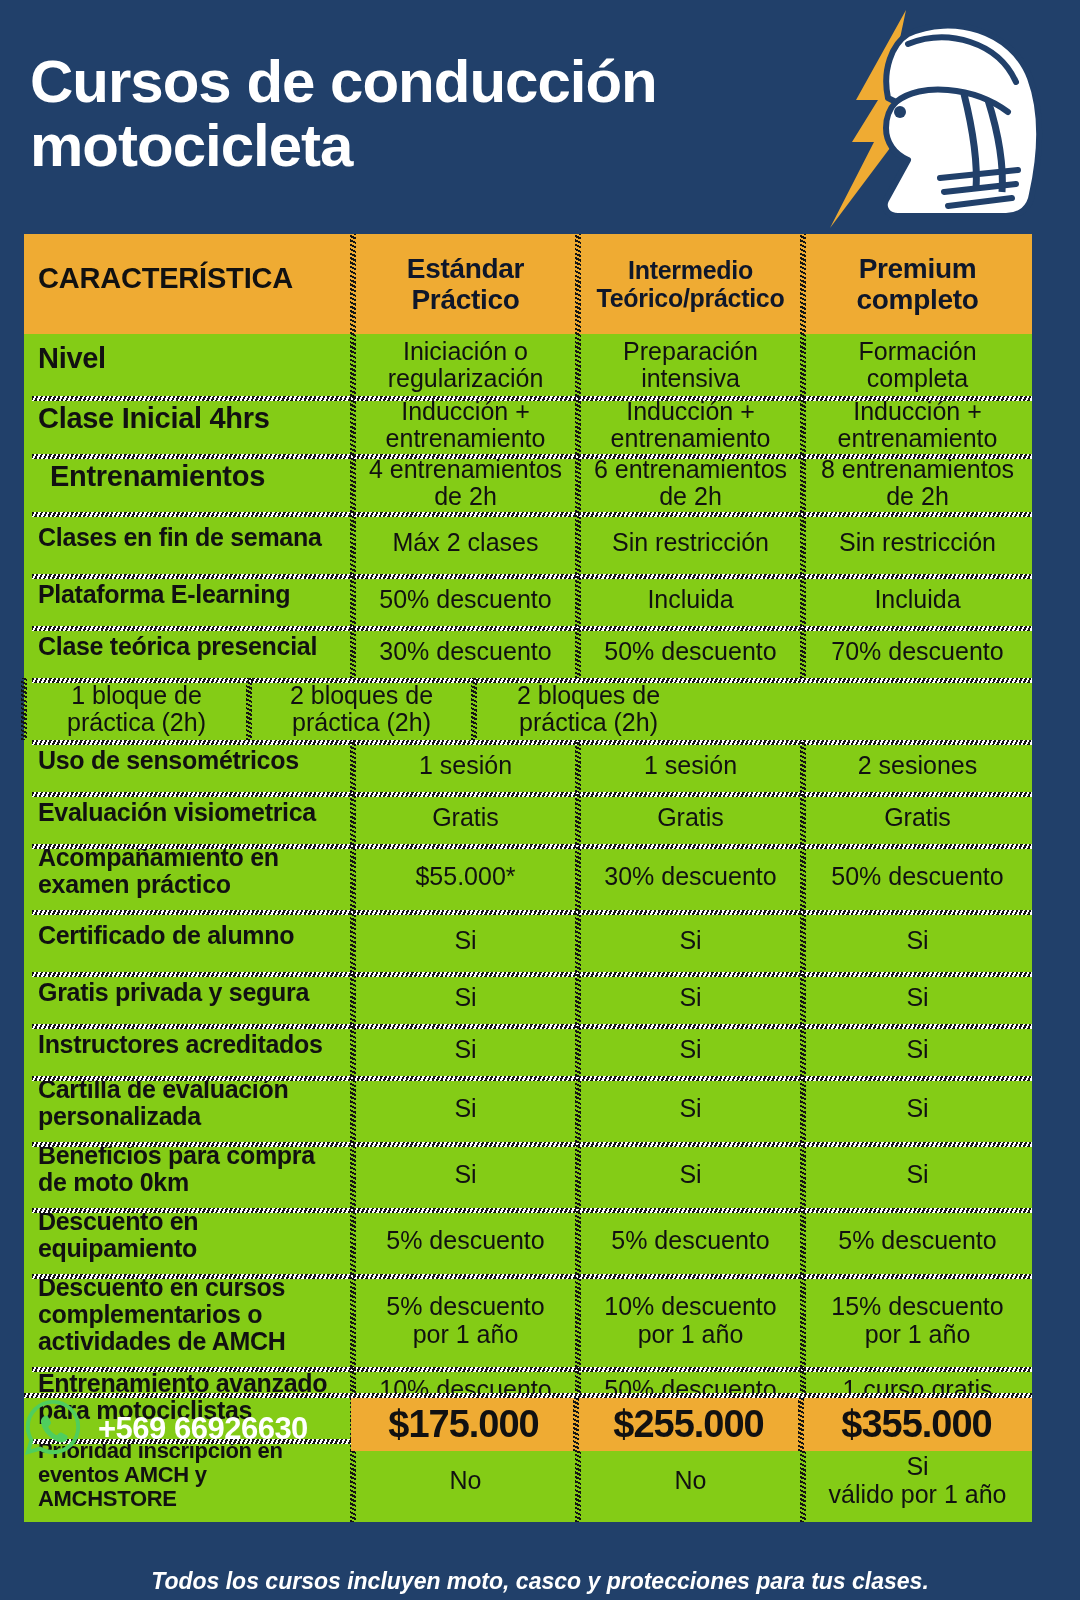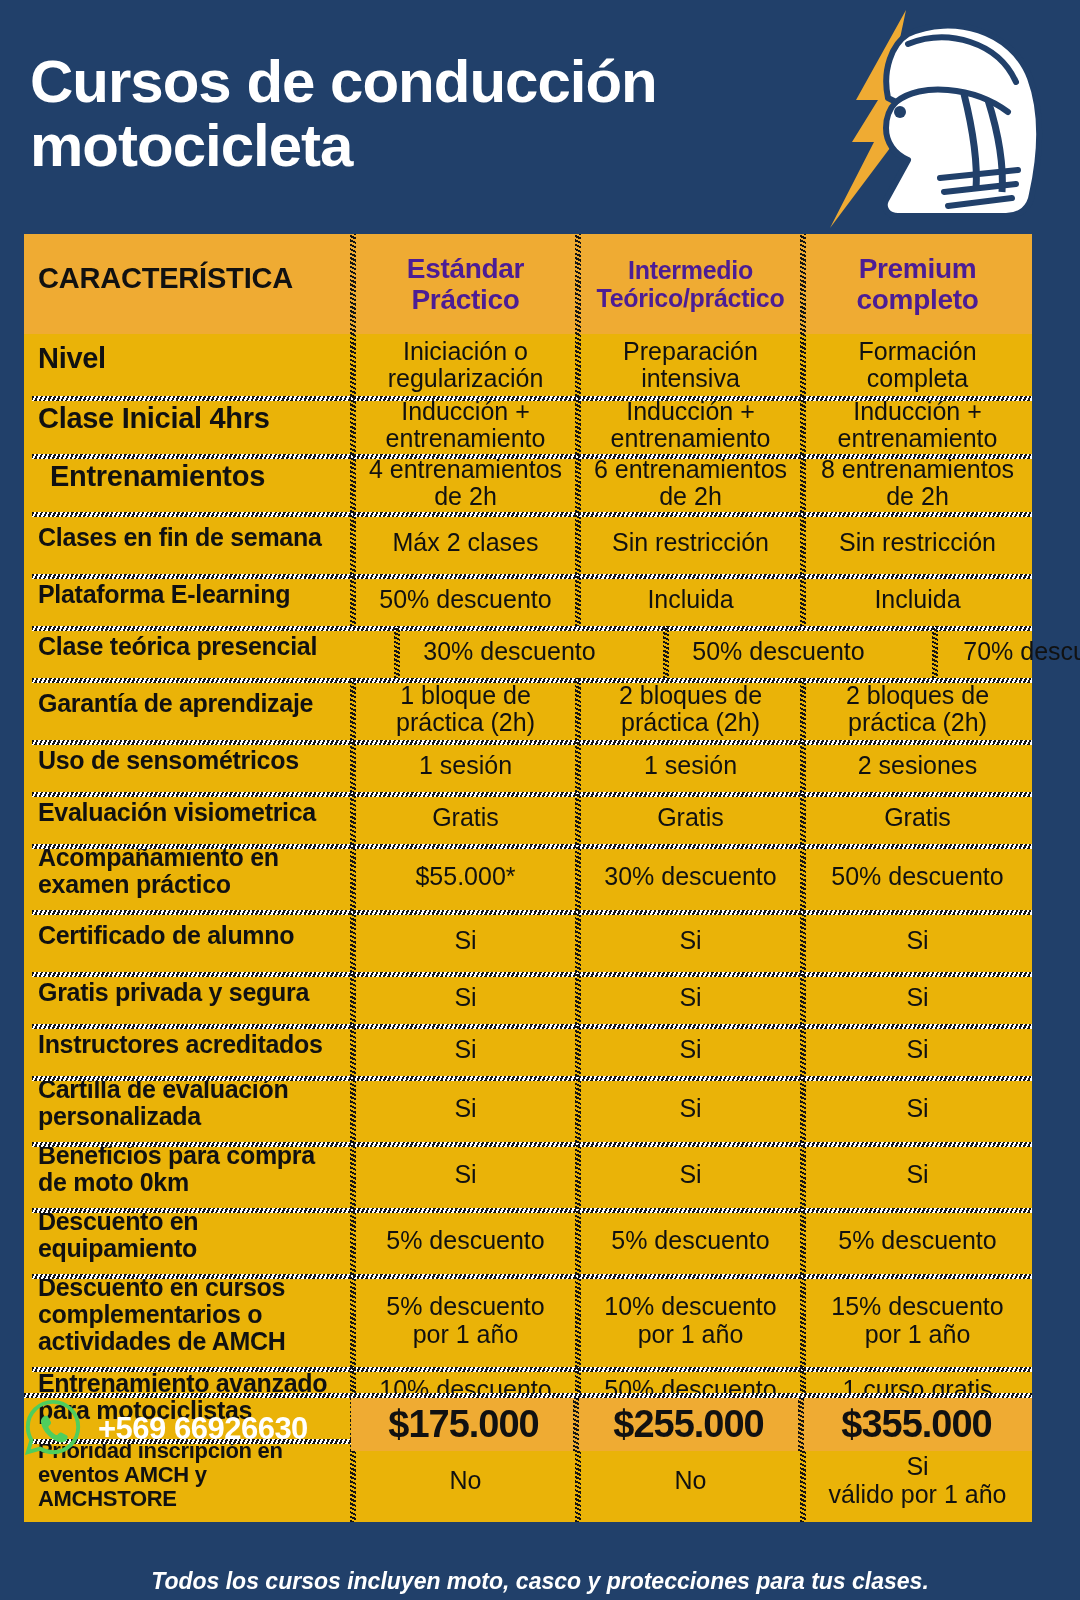--- a/index.html
+++ b/index.html
@@ -29,21 +29,21 @@
   .table {
     position:absolute; left:24px; top:234px;
     width:1008px;
   }
   .thead {
     display:flex;
     background:#efab33;
     height:100px;
   }
   .tbody { background:#ffffff; }
-  .row { display:flex; position:relative; background:#eab308; }
+  .row { display:flex; position:relative; background:#84cc16; }
   .row + .row::before {
     content:"";
     position:absolute; left:8px; right:0; top:0; height:5px;
     background:repeating-linear-gradient(115deg,#141414 0 2px, #ffffff 2px 4px);
   }
 
   .c0 { width:329px; flex:0 0 329px; display:flex; align-items:center; padding:0 8px 12px 14px; }
   .cv {
     flex:0 0 225px; width:225px;
     display:flex; align-items:center; justify-content:center;
@@ -59,21 +59,21 @@
   .thead .cv::before {
     background:repeating-linear-gradient(25deg,#141414 0 2px, transparent 2px 4px);
   }
   .cv.last { flex:0 0 229px; width:229px; }
 
   
   .hcar {
     color:#111111; font-size:29px; font-weight:bold; letter-spacing:-0.2px;
   }
   .hplan {
-    color:#4c1d95; font-weight:bold; line-height:1.12; font-size:28px;
+    color:#0f172a; font-weight:bold; line-height:1.12; font-size:28px;
     letter-spacing:-0.3px;
   }
   .hplan .sub { display:block; }
   .hplan.narrow { font-size:25px; }
 
   
   .flab { color:#111111; font-weight:bold; line-height:1.08; font-size:25px; letter-spacing:-0.3px; }
   .flab.big { font-size:29px; }
   .flab.sm  { font-size:22px; }
   .flab.ind { padding-left:12px; }
@@ -283,44 +283,41 @@
             <span class="val">
               <span class="ln">Incluida</span>
             </span>
           </div>
           <div class="cv last">
             <span class="val">
               <span class="ln">Incluida</span>
             </span>
           </div>
         </div>
-        <div class="row" style="min-height: 52px; gap: 44px;">
+        <div class="row" style="min-height: 52px;">
           <div class="c0">
             <span class="flab">Clase teórica presencial</span>
           </div>
           <div class="cv">
             <span class="val">
               <span class="ln">30% descuento</span>
             </span>
           </div>
           <div class="cv">
             <span class="val">
               <span class="ln">50% descuento</span>
             </span>
           </div>
           <div class="cv last">
             <span class="val">
               <span class="ln">70% descuento</span>
             </span>
           </div>
         </div>
         <div class="row" style="min-height: 62px;">
-          <div class="c0">
-            <span class="flab">Garantía de aprendizaje</span>
-          </div>
           <div class="cv">
             <span class="val">
               <span class="ln">1 bloque de</span>
               <span class="ln">práctica (2h)</span>
             </span>
           </div>
           <div class="cv">
             <span class="val">
               <span class="ln">2 bloques de</span>
               <span class="ln">práctica (2h)</span>

